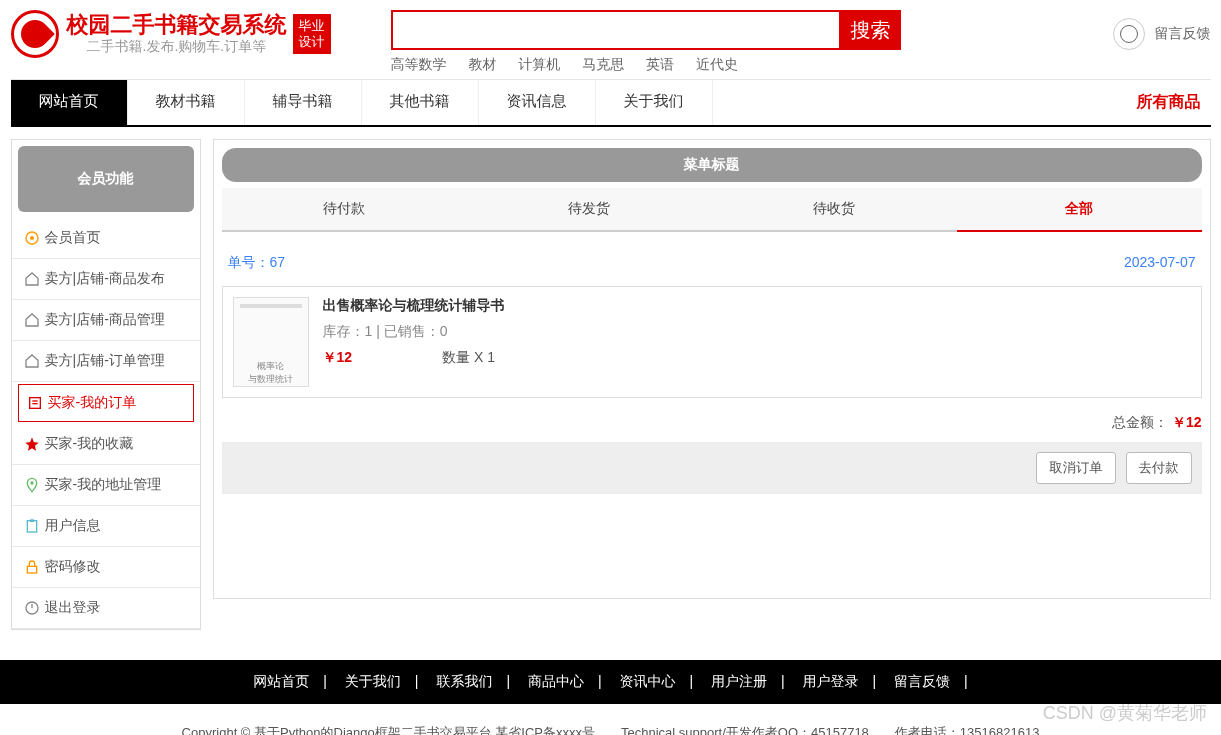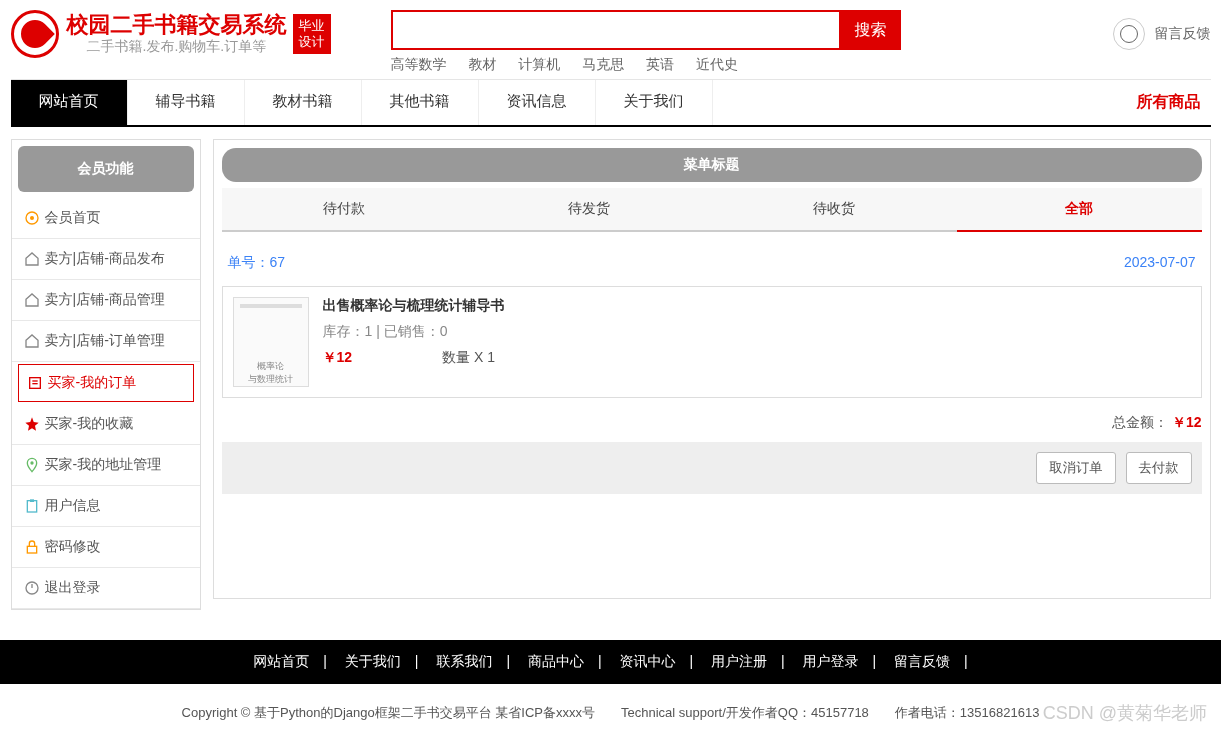--- a/index.html
+++ b/index.html
@@ -12,38 +12,38 @@
 .logo-icon { width: 48px; height: 48px; border-radius: 50%; border: 3px solid #d00; position: relative; display: flex; align-items: center; justify-content: center; }
 .logo-icon::before { content: ""; position: absolute; width: 28px; height: 28px; border-radius: 50% 50% 0 50%; background: #d00; transform: rotate(-45deg); }
 .logo-text { margin-left: 8px; }
 .logo-title { color: #d00; font-size: 22px; font-weight: bold; line-height: 1.2; }
 .logo-sub { color: #999; font-size: 14px; margin-left: 20px; }
 .logo-badge { background: #d00; color: #fff; padding: 4px 6px; font-size: 13px; line-height: 1.2; text-align: center; margin-left: 6px; }
 
 .search-area { margin-left: 60px; flex: 1; }
 .search-box { display: flex; }
 .search-input { width: 450px; height: 40px; border: 2px solid #d00; padding: 0 10px; outline: none; font-size: 14px; }
-.search-btn { width: 60px; height: 40px; background: #d00; color: #fff; border: none; font-size: 16px; cursor: pointer; }
+.search-btn { width: 60px; height: 40px; background: #d00; color: #fff; border: none; font-size: 20px; cursor: pointer; }
 .search-tags { margin-top: 6px; }
 .search-tags a { color: #666; margin-right: 18px; text-decoration: none; font-size: 14px; }
 
 .feedback { display: flex; align-items: center; color: #666; margin-top: 8px; }
 .feedback-icon { width: 32px; height: 32px; border: 1px solid #ccc; border-radius: 50%; display: flex; align-items: center; justify-content: center; margin-right: 10px; position: relative; }
 .feedback-icon::before { content: ""; width: 16px; height: 16px; border: 1.5px solid #666; border-radius: 50%; display: block; }
 
 
 .nav { background: #fff; border-top: 1px solid #e5e5e5; border-bottom: 2px solid #000; display: flex; align-items: stretch; }
 .nav-item { padding: 12px 28px; color: #333; text-decoration: none; font-size: 15px; border-right: 1px solid #eee; }
 .nav-item.active { background: #000; color: #fff; }
 .nav-right { margin-left: auto; color: #d00; font-weight: bold; font-size: 16px; padding: 12px 10px; }
 
 
 .main { display: flex; margin-top: 12px; gap: 12px; align-items: flex-start; }
 .sidebar { width: 190px; border: 1px solid #ddd; background: #fff; }
-.side-header { background: #999; color: #fff; text-align: center; padding: 14px 0; font-weight: bold; border-radius: 6px; margin: 6px; }
+.side-header { background: #999; color: #fff; text-align: center; padding: 24px 0; font-weight: bold; border-radius: 6px; margin: 6px; }
 .side-item { display: flex; align-items: center; padding: 11px 12px; border-bottom: 1px solid #e8e8e8; color: #555; cursor: pointer; gap: 5px; }
 .side-item.active { border: 1px solid #d00; color: #d00; margin: 2px 6px; padding: 9px 8px; }
 .side-item .ic { width: 16px; height: 16px; display: inline-flex; align-items: center; justify-content: center; flex-shrink: 0; }
 .ic-orange { color: #f90; }
 .ic-red { color: #d00; }
 .ic-green { color: #6b6; }
 .ic-blue { color: #5bc; }
 .ic-grey { color: #888; }
 
 .content { flex: 1; border: 1px solid #ddd; padding: 8px; min-height: 460px; }
@@ -112,22 +112,22 @@
     </div>
 
     <div class="feedback">
       <span class="feedback-icon"></span>
       <span>留言反馈</span>
     </div>
   </div>
 
   <div class="nav">
     <a class="nav-item active">网站首页</a>
+    <a class="nav-item">教材书籍</a>
     <a class="nav-item">辅导书籍</a>
-    <a class="nav-item">教材书籍</a>
     <a class="nav-item">其他书籍</a>
     <a class="nav-item">资讯信息</a>
     <a class="nav-item">关于我们</a>
     <a class="nav-right">所有商品</a>
   </div>
 
   <div class="main">
 
     <div class="sidebar">
       <div class="side-header">会员功能</div>

